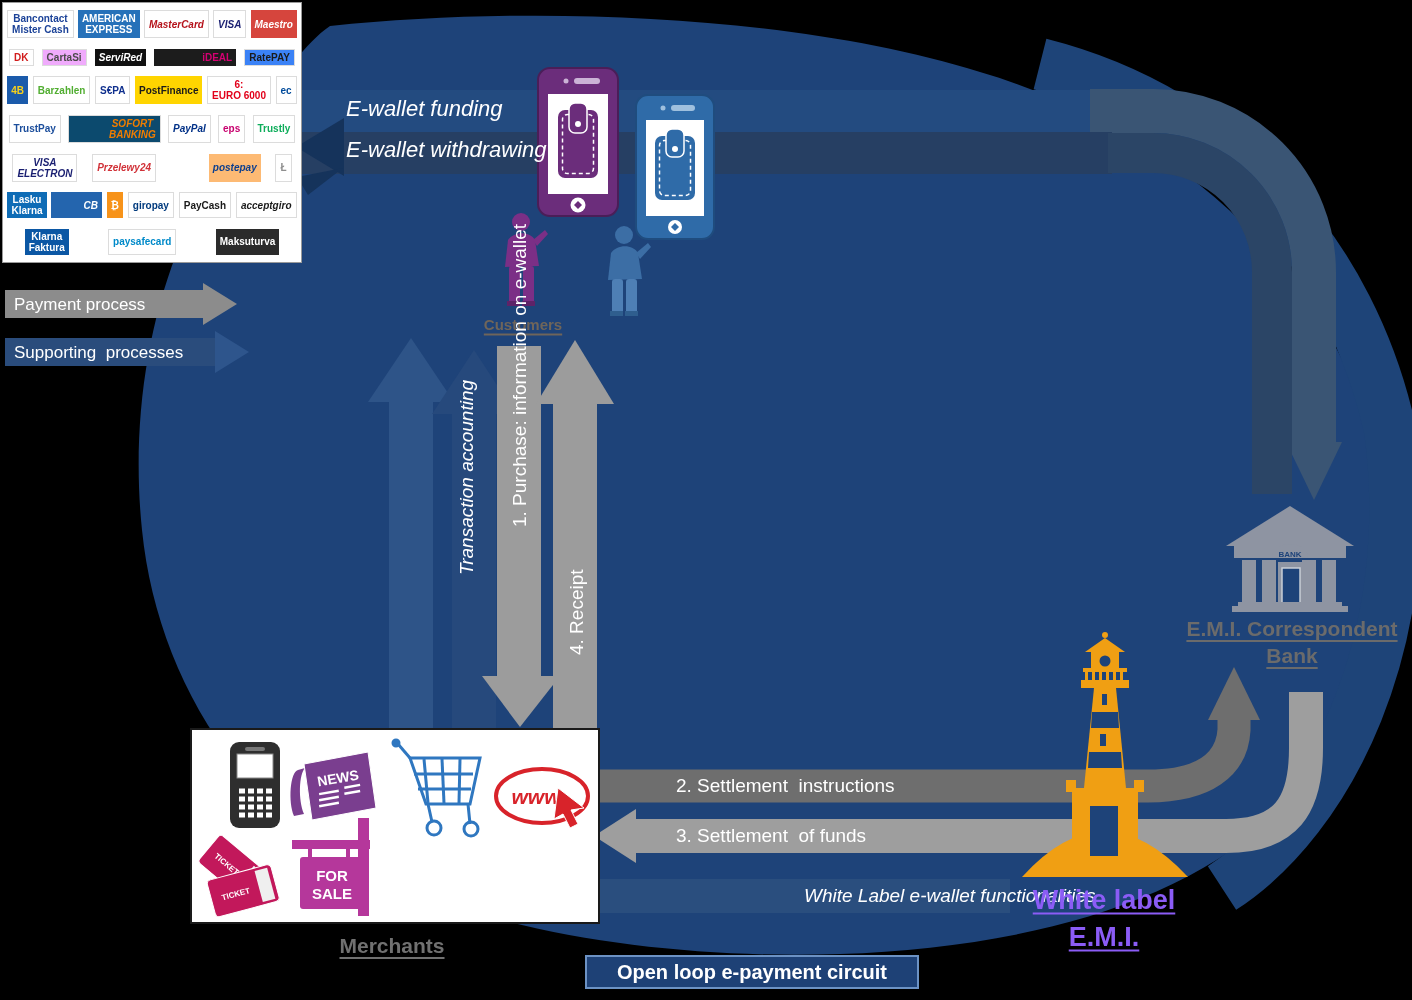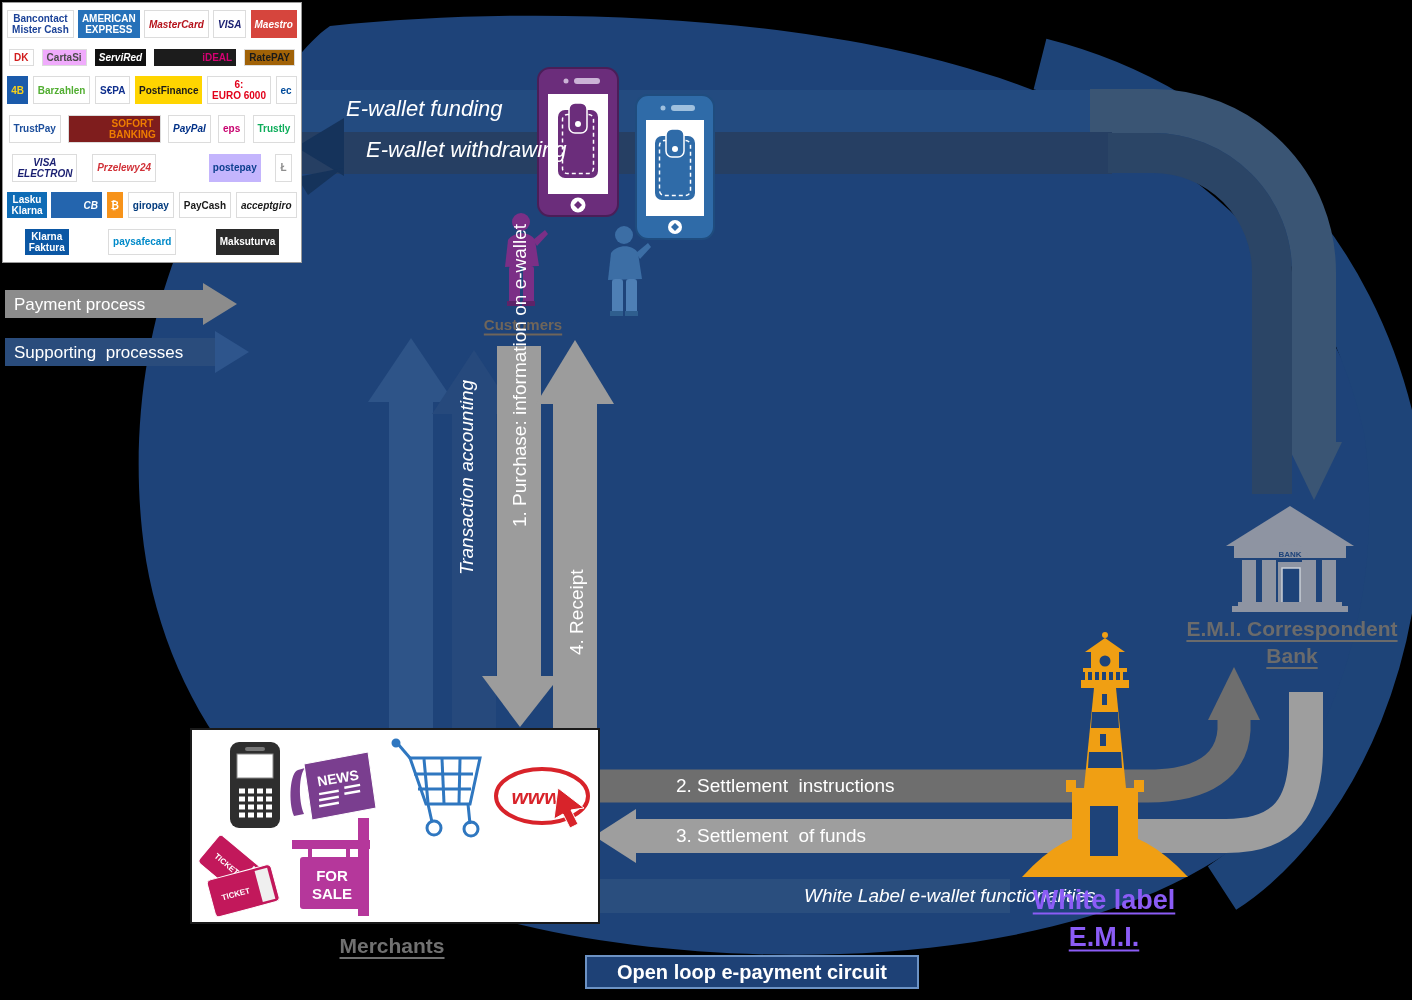--- a/index.html
+++ b/index.html
@@ -193,38 +193,38 @@
 Mister Cash</span>
         <span class="logo-tile" style="background: rgb(38, 113, 185); color: rgb(255, 255, 255);">AMERICAN
 EXPRESS</span>
         <span class="logo-tile" style="background: rgb(255, 255, 255); color: rgb(181, 18, 27); font-style: italic; border: 1px solid rgb(220, 220, 220);">MasterCard</span>
         <span class="logo-tile" style="background: rgb(255, 255, 255); color: rgb(26, 31, 113); font-style: italic; border: 1px solid rgb(220, 220, 220);">VISA</span>
         <span class="logo-tile" style="background: rgb(214, 69, 61); color: rgb(255, 255, 255); font-style: italic;">Maestro</span>
         <span class="logo-tile" style="background: rgb(255, 255, 255); color: rgb(209, 28, 28); border: 1px solid rgb(220, 220, 220);">DK</span>
         <span class="logo-tile" style="background: #f0abfc; color: rgb(74, 74, 74); border: 1px solid rgb(220, 220, 220);">CartaSi</span>
         <span class="logo-tile" style="background: rgb(17, 17, 17); color: rgb(255, 255, 255); font-style: italic;">ServiRed</span>
         <span class="logo-tile" style="background: rgb(28, 28, 28); color: rgb(213, 1, 114); padding-left: 48px;">iDEAL</span>
-        <span class="logo-tile" style="background: #a16207; color: rgb(26, 26, 26); border: 1px solid rgb(220, 220, 220);">RatePAY</span>
+        <span class="logo-tile" style="background: #3b82f6; color: rgb(26, 26, 26); border: 1px solid rgb(220, 220, 220);">RatePAY</span>
         <span class="logo-tile" style="background: rgb(27, 91, 171); color: rgb(248, 209, 26);">4B</span>
         <span class="logo-tile" style="background: rgb(255, 255, 255); color: rgb(82, 174, 50); border: 1px solid rgb(220, 220, 220);">Barzahlen</span>
         <span class="logo-tile" style="background: rgb(255, 255, 255); color: rgb(16, 48, 142); border: 1px solid rgb(220, 220, 220);">S€PA</span>
         <span class="logo-tile" style="background: rgb(255, 213, 0); color: rgb(26, 26, 26);">PostFinance</span>
         <span class="logo-tile" style="background: rgb(255, 255, 255); color: rgb(226, 0, 26); border: 1px solid rgb(220, 220, 220);">6:
 EURO 6000</span>
         <span class="logo-tile" style="background: rgb(255, 255, 255); color: rgb(0, 75, 155); border: 1px solid rgb(220, 220, 220);">ec</span>
         <span class="logo-tile" style="background: rgb(255, 255, 255); color: rgb(28, 78, 156); border: 1px solid rgb(220, 220, 220);">TrustPay</span>
-        <span class="logo-tile" style="background: #7f1d1d; color: rgb(239, 125, 0); border: 1px solid rgb(220, 220, 220); padding-left: 40px;">SOFORT
+        <span class="logo-tile" style="background: #0c4a6e; color: rgb(239, 125, 0); font-style: italic; border: 1px solid rgb(220, 220, 220); padding-left: 40px;">SOFORT
 BANKING</span>
         <span class="logo-tile" style="background: rgb(255, 255, 255); color: rgb(0, 48, 135); font-style: italic; border: 1px solid rgb(220, 220, 220);">PayPal</span>
         <span class="logo-tile" style="background: rgb(255, 255, 255); color: rgb(200, 3, 111); border: 1px solid rgb(220, 220, 220);">eps</span>
         <span class="logo-tile" style="background: rgb(255, 255, 255); color: rgb(14, 173, 91); border: 1px solid rgb(220, 220, 220);">Trustly</span>
         <span class="logo-tile" style="background: rgb(255, 255, 255); color: rgb(26, 31, 113); font-style: italic; border: 1px solid rgb(220, 220, 220);">VISA
 ELECTRON</span>
         <span class="logo-tile" style="background: rgb(255, 255, 255); color: rgb(209, 50, 57); font-style: italic; border: 1px solid rgb(220, 220, 220);">Przelewy24</span>
-        <span class="logo-tile" style="background: #c4b5fd; color: rgb(13, 63, 142);  margin-left: 40px;">postepay</span>
+        <span class="logo-tile" style="background: #fdba74; color: rgb(13, 63, 142); font-style: italic; margin-left: 40px;">postepay</span>
         <span class="logo-tile" style="background: rgb(255, 255, 255); color: rgb(142, 142, 142); border: 1px solid rgb(220, 220, 220);">Ł</span>
         <span class="logo-tile" style="background: rgb(14, 108, 182); color: rgb(255, 255, 255);">Lasku
 Klarna</span>
         <span class="logo-tile" style="background: rgb(36, 101, 174); color: rgb(255, 255, 255); font-style: italic; padding-left: 32px;">CB</span>
         <span class="logo-tile" style="background: rgb(247, 147, 26); color: rgb(255, 255, 255);">₿</span>
         <span class="logo-tile" style="background: rgb(255, 255, 255); color: rgb(0, 58, 125); border: 1px solid rgb(220, 220, 220);">giropay</span>
         <span class="logo-tile" style="background: rgb(255, 255, 255); color: rgb(26, 26, 26); border: 1px solid rgb(220, 220, 220);">PayCash</span>
         <span class="logo-tile" style="background: rgb(255, 255, 255); color: rgb(26, 26, 26); font-style: italic; border: 1px solid rgb(220, 220, 220);">acceptgiro</span>
         <span class="logo-tile" style="background: rgb(11, 87, 164); color: rgb(255, 255, 255);">Klarna
 Faktura</span>
@@ -292,21 +292,21 @@
         <rect x="306" y="847" width="4" height="8"></rect>
         <rect x="344" y="847" width="4" height="8"></rect>
         <rect x="298" y="855" width="64" height="52" rx="3"></rect>
         <text x="330" y="879" text-anchor="middle" font-size="15" font-weight="bold" fill="#FFFFFF">FOR</text>
         <text x="330" y="897" text-anchor="middle" font-size="15" font-weight="bold" fill="#FFFFFF">SALE</text>
       </g>
     </svg>
   </div>
 
   <div class="lbl f22" style="left:346px;top:96px;">E-wallet funding</div>
-  <div class="lbl f22" style="left:346px;top:137px;margin-left:20px;">E-wallet withdrawing</div>
+  <div class="lbl f22" style="left:346px;top:137px;">E-wallet withdrawing</div>
 
   <div class="lbl f17" style="left:14px;top:295px;">Payment process</div>
   <div class="lbl f17 pre" style="left:14px;top:343px;">Supporting  processes</div>
 
   <div class="center-anchor" style="left:523px;top:324px;">
     <span class="entity cust">Customers</span>
   </div>
 
   <div class="vanchor" style="left:520px;top:527px;">
     <span class="lbl f19" style="position:static;">1. Purchase: information on e-wallet</span>

